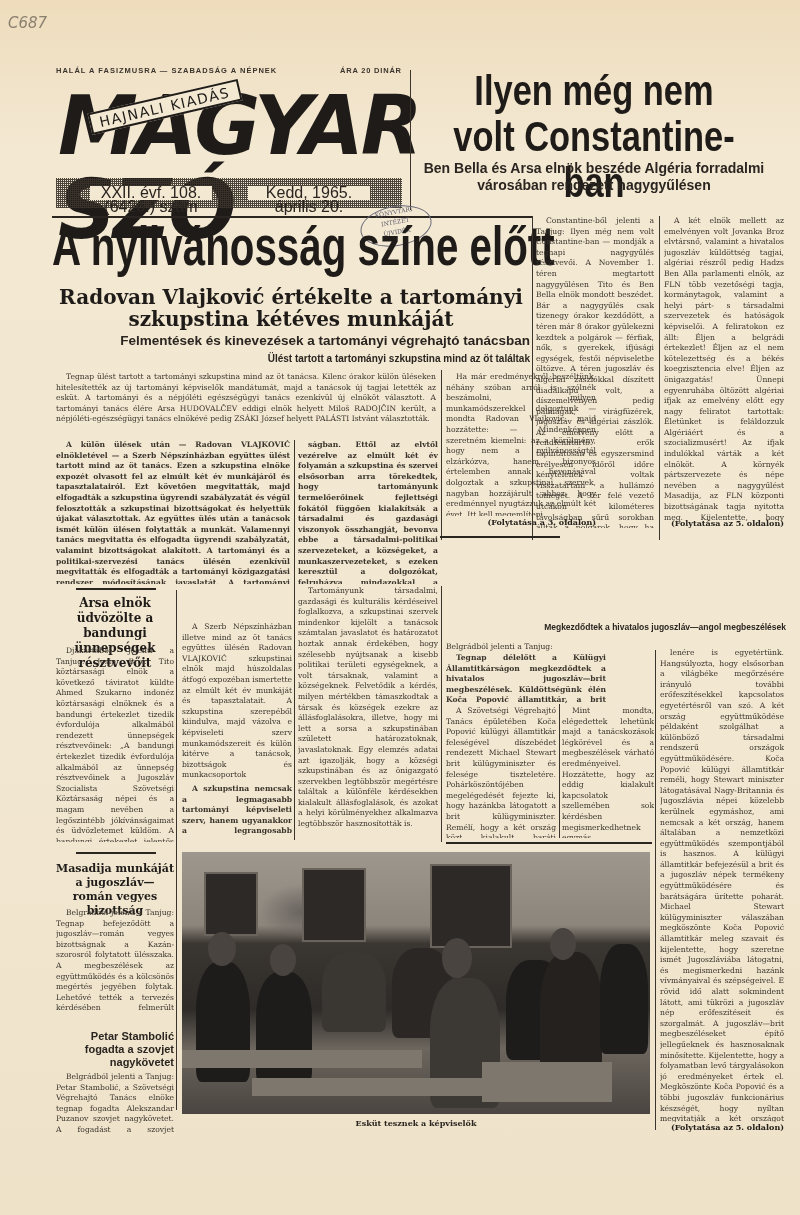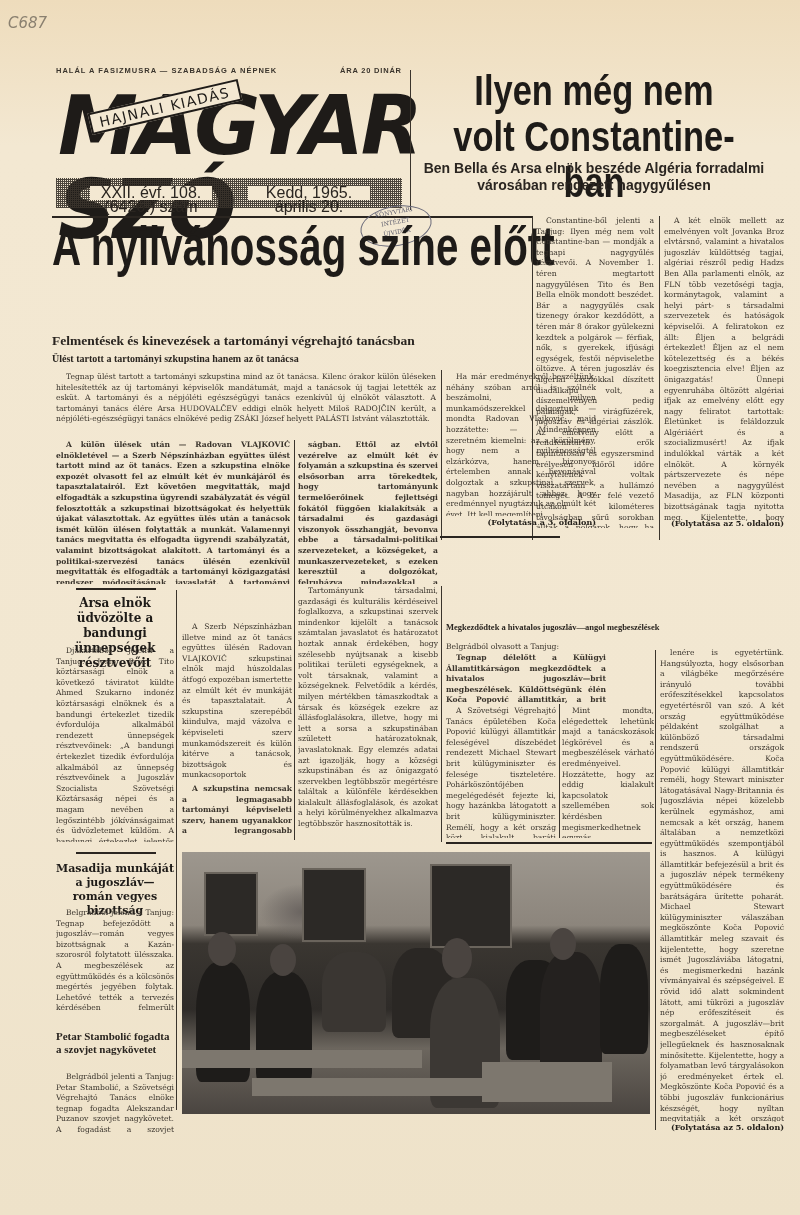--- a/index.html
+++ b/index.html
@@ -13,21 +13,21 @@
   .edition{left:88px;top:96px;border:2.5px solid #1e1b18;background:#f3e8d2;padding:1px 8px;font-family:"DejaVu Sans",sans-serif;font-size:14px;letter-spacing:1.5px;transform:rotate(-13deg);color:#1e1b18}
   .dateband{left:56px;top:178px;width:346px;height:30px;background:repeating-linear-gradient(0deg,#3a342c 0 1px,transparent 1px 2px),repeating-linear-gradient(90deg,#3a342c 0 1px,transparent 1px 2px);opacity:.9}
   .datebox{top:186px;height:14px;background:#f3e8d2;font-family:"Liberation Sans",sans-serif;font-size:16px;line-height:14px;text-align:center;color:#2a2520}
   .vrule{background:#3a342c;width:1px}
   .hrule{background:#2a2520;height:2px}
   .h-const{left:414px;top:68px;width:360px;font-family:"Liberation Sans",sans-serif;font-weight:bold;font-size:42px;line-height:46px;text-align:center;color:#1e1b18;transform:scaleX(.82);transform-origin:center}
   .sub-const{left:414px;top:160px;width:360px;font-family:"Liberation Sans",sans-serif;font-weight:bold;font-size:14px;line-height:17px;text-align:center;color:#2a2520}
   .h-main{left:52px;top:216px;width:570px;font-family:"Liberation Sans",sans-serif;font-weight:bold;font-size:56px;line-height:60px;color:#1e1b18;transform:scaleX(.72);transform-origin:left;white-space:nowrap}
   .stamp{left:360px;top:206px;width:70px;height:38px;border:1.5px solid #6a6a7a;border-radius:50%;font-size:6px;color:#5a5a6a;text-align:center;line-height:10px;transform:rotate(-10deg)}
   .h2{font-family:"DejaVu Serif",serif;font-weight:bold;color:#1e1b18;text-align:center}
-  .h3{font-family:Liberation Serif, serif;font-weight:bold;color:#2a2520;text-align:left}
+  .h3{font-family:Liberation Sans, sans-serif;font-weight:bold;color:#2a2520;text-align:right}
   .txt{font-family:"DejaVu Serif",serif;font-size:7.6px;line-height:10.6px;color:#3a342c;text-align:justify;overflow:hidden}
   .txt p{margin:0;text-indent:10px}
   .cont{font-family:"DejaVu Serif",serif;font-weight:bold;font-size:8px;text-align:right;color:#24201b}
   .photo{left:182px;top:852px;width:468px;height:262px;background:
     radial-gradient(ellipse 60px 40px at 120px 60px,#6a6460 0,transparent 70%),
     linear-gradient(180deg,#9d978e 0%,#8c857c 28%,#3a3631 35%,#2e2b28 60%,#6c665e 75%,#4a4540 100%);
     overflow:hidden}
   .door{position:absolute;background:#2c2926;border:2px solid #6a645c}
   .person{position:absolute;background:#1e1c1a;border-radius:40% 40% 10% 10%}
   .head{position:absolute;background:#4a4440;border-radius:50%}
@@ -56,22 +56,23 @@
 
   <div class="abs hrule" style="left:52px;top:216px;width:480px"></div>
 
   <div class="abs stamp">
     <div>KÖNYVTÁRI</div>
     <div>INTÉZET</div>
     <div>ÚJVIDÉK</div>
   </div>
 
   <div class="abs h-main">A nyilvánosság színe előtt</div>
+  <div class="abs h2" style="left:52px;top:286px;width:478px;font-size:20px;line-height:22px">Radovan Vlajković értékelte a tartományi szkupstina kétéves munkáját</div>
   <div class="abs h3" style="left:52px;top:333px;width:478px;font-size:13.5px">Felmentések és kinevezések a tartományi végrehajtó tanácsban</div>
-  <div class="abs h3" style="left:52px;top:353px;width:478px;font-size:10px;font-weight:bold">Ülést tartott a tartományi szkupstina hanem az öt tanácsa</div>
+  <div class="abs h3" style="left:52px;top:353px;width:478px;font-size:10px;font-weight:bold">Ülést tartott a tartományi szkupstina mind az öt találtak</div>
 
   <div class="abs txt" style="left:56px;top:372px;width:380px;height:66px">
       <p>Tegnap ülést tartott a tartományi szkupstina mind az öt tanácsa. Kilenc órakor külön üléseken hitelesítették az új tartományi képviselők mandátumát, majd a tanácsok új tagjai letették az esküt. A tartományi és a népjóléti egészségügyi tanács ezenkívül új elnököt választott. A tartományi tanács élére Arsa HUDOVALČEV eddigi elnök helyett Miloš RADOJČIN került, a népjóléti-egészségügyi tanács elnökévé pedig ZSÁKI József helyett PALÁSTI Istvánt választották.</p>
     </div>
 
   <div class="abs txt" style="left:56px;top:440px;width:234px;height:144px;font-weight:bold">
       <p>A külön ülések után — Radovan VLAJKOVIĆ elnökletével — a Szerb Népszínházban együttes ülést tartott mind az öt tanács. Ezen a szkupstina elnöke expozét olvasott fel az elmúlt két év munkájáról és tapasztalatairól. Ezt követően megvitatták, majd elfogadták a szkupstina ügyrendi szabályzatát és végül felosztották a szkupstinai bizottságokat és helyettük újakat választottak. Az együttes ülés után a tanácsok ismét külön ülésen folytatták a munkát. Valamennyi tanács megvitatta és elfogadta ügyrendi szabályzatát, valamint bizottságokat alakított. A tartományi és a politikai-szervezési tanács ülésén ezenkívül megvitatták és elfogadták a tartományi közigazgatási rendszer módosításának javaslatát. A tartományi tanács ülésén felmentették a tartományi végrehajtó tanács több funkcionáriusát, majd helyettük újakat választottak.</p>
     </div>
   <div class="abs vrule" style="left:294px;top:440px;height:400px"></div>
   <div class="abs txt" style="left:298px;top:440px;width:140px;height:144px;font-weight:bold">
@@ -108,21 +109,21 @@
     </div>
   <div class="abs txt" style="left:182px;top:784px;width:110px;height:54px;font-weight:bold">
       <p>A szkupstina nemcsak a legmagasabb tartományi képviseleti szerv, hanem ugyanakkor a legrangosabb önigazgatási szerv is Vajda-</p>
     </div>
   <div class="abs txt" style="left:298px;top:586px;width:140px;height:254px">
       <p>Tartományunk társadalmi, gazdasági és kulturális kérdéseivel foglalkozva, a szkupstinai szervek mindenkor kijelölt a tanácsok számtalan javaslatot és határozatot hoztak annak érdekében, hogy szélesebb nyújtsanak a kisebb politikai területi egységeknek, a volt társaknak, valamint a községeknek. Felvetődik a kérdés, milyen mértékben támaszkodtak a társak és községek ezekre az állásfoglalásokra, illetve, hogy mi lett a sorsa a szkupstinában született határozatoknak, javaslatoknak. Egy elemzés adatai azt igazolják, hogy a községi szkupstinában és az önigazgató szervekben legtöbbször megértésre találtak a különféle kérdésekben kialakult állásfoglalások, és azokat a helyi körülményekhez alkalmazva legtöbbször hasznosították is.</p>
     </div>
   <div class="abs vrule" style="left:441px;top:586px;height:256px"></div>
 
   <div class="abs h3" style="left:446px;top:622px;width:340px;font-size:8.5px">Megkezdődtek a hivatalos jugoszláv—angol megbeszélések</div>
-  <div class="abs txt" style="left:446px;top:642px;width:160px;height:12px"><span>Belgrádból olvasott a Tanjug:</span></div>
+  <div class="abs txt" style="left:446px;top:642px;width:160px;height:12px"><span>Belgrádból jelenti a Tanjug:</span></div>
   <div class="abs txt" style="left:446px;top:653px;width:160px;height:52px;font-weight:bold">
       <p>Tegnap délelőtt a Külügyi Államtitkárságon megkezdődtek a hivatalos jugoszláv—brit megbeszélések. Küldöttségünk élén Koča Popović államtitkár, a brit küldöttség élén pedig Michael Stewart külügyminiszter áll.</p>
     </div>
   <div class="abs txt" style="left:446px;top:706px;width:110px;height:132px">
       <p>A Szövetségi Végrehajtó Tanács épületében Koča Popović külügyi államtitkár feleségével díszebédet rendezett Michael Stewart brit külügyminiszter és felesége tiszteletére. Pohárköszöntőjében megelégedését fejezte ki, hogy hazánkba látogatott a brit külügyminiszter. Remélí, hogy a két ország közt kialakult baráti kapcsolatok fejlődnek majd Jugoszlávia és Nagy-Britannia jövendőbeli együttműködését.</p>
     </div>
   <div class="abs vrule" style="left:559px;top:704px;height:134px"></div>
   <div class="abs txt" style="left:562px;top:706px;width:92px;height:132px">
       <p>Mint mondta, elégedettek lehetünk majd a tanácskozások légkörével és a megbeszélések várható eredményeivel. Hozzátette, hogy az eddig kialakult kapcsolatok szellemében sok kérdésben megismerkedhetnek egymás állásfoglalásával. A két küldöttség tanácskozásai termékenyeknek minősíthetők. Kijelentette, hogy nem kellene minden kérdésben egyetértést várni. Vannak azonban fontos kérdések, amelyekben a nézetek körüli különbözeg el-</p>
     </div>
@@ -157,14 +158,15 @@
     <div class="person" style="left:248px;top:126px;width:70px;height:130px;background:#3c3834"></div>
     <div class="head" style="left:260px;top:86px;width:30px;height:40px"></div>
     <div class="person" style="left:324px;top:108px;width:58px;height:100px"></div>
     <div class="person" style="left:358px;top:100px;width:62px;height:130px;background:#24211f"></div>
     <div class="head" style="left:368px;top:76px;width:26px;height:32px"></div>
     <div class="person" style="left:418px;top:92px;width:48px;height:110px"></div>
     <div class="desk" style="left:0;top:198px;width:240px"></div>
     <div class="desk" style="left:70px;top:226px;width:260px"></div>
     <div class="desk" style="left:300px;top:210px;width:130px;height:40px"></div>
   </div>
+  <div class="abs caption">Esküt tesznek a képviselők</div>
 
 </div>
 
 </body></html>

